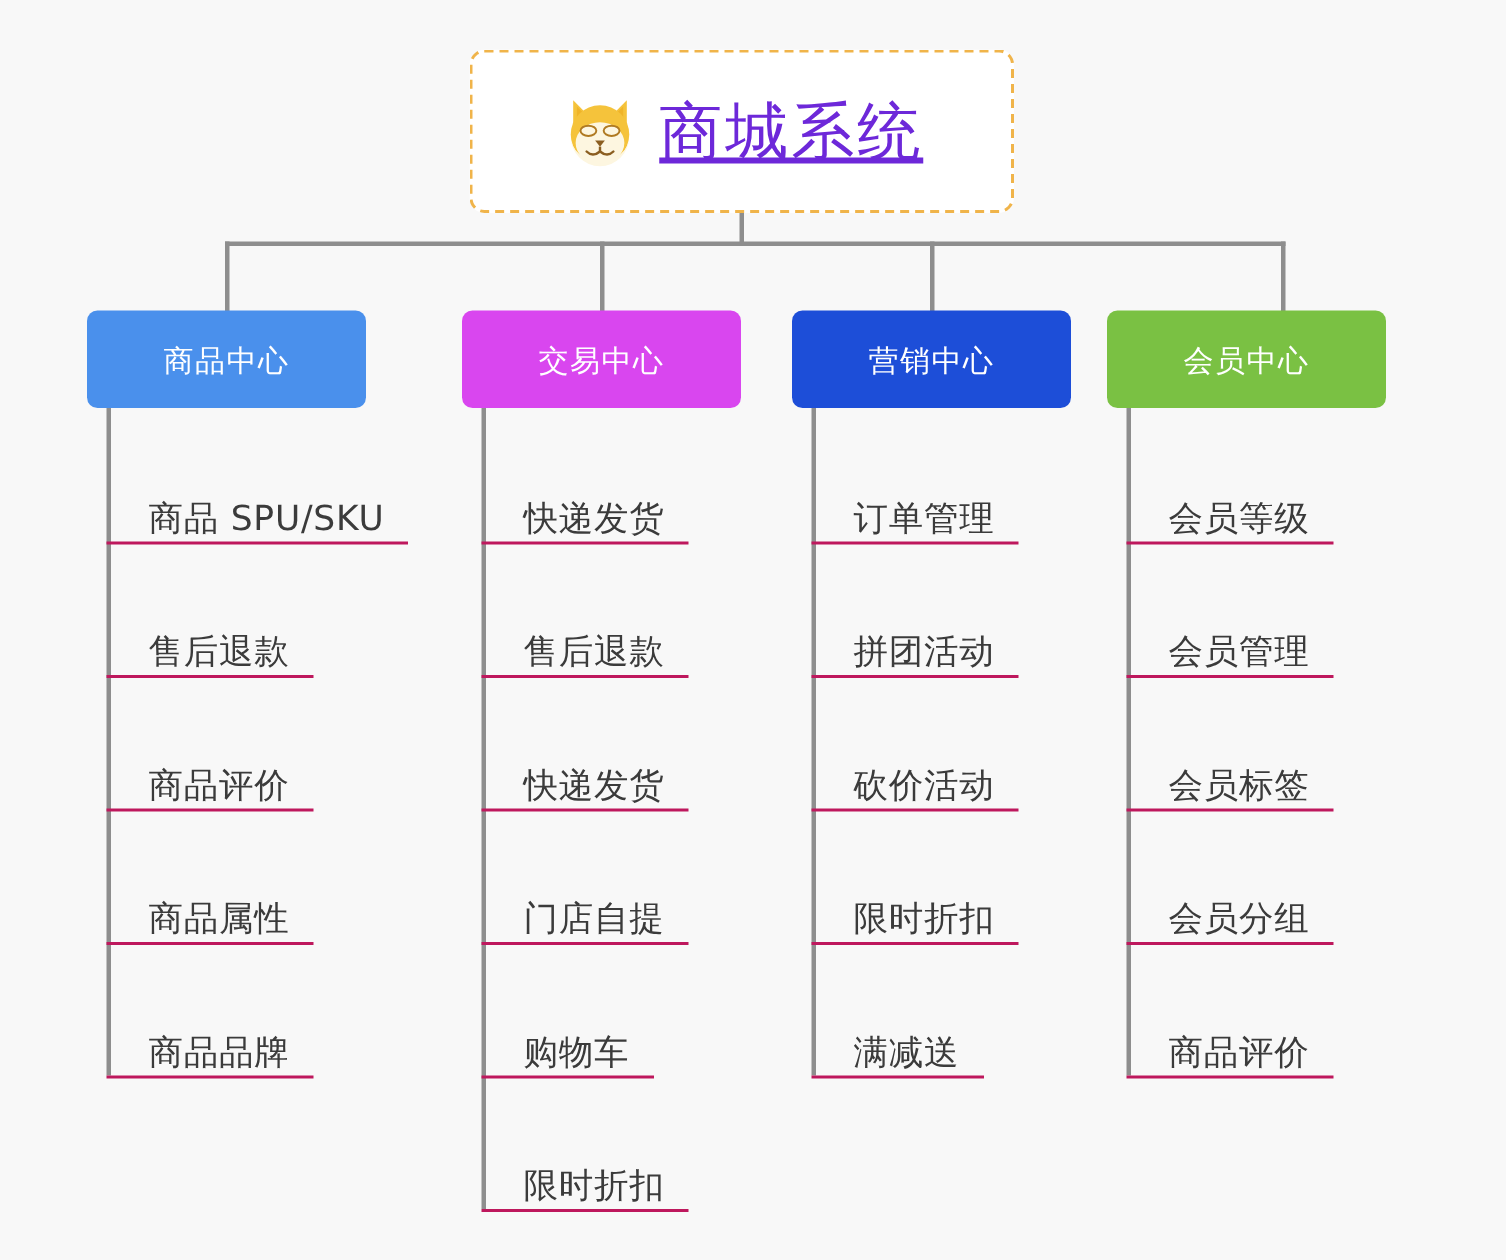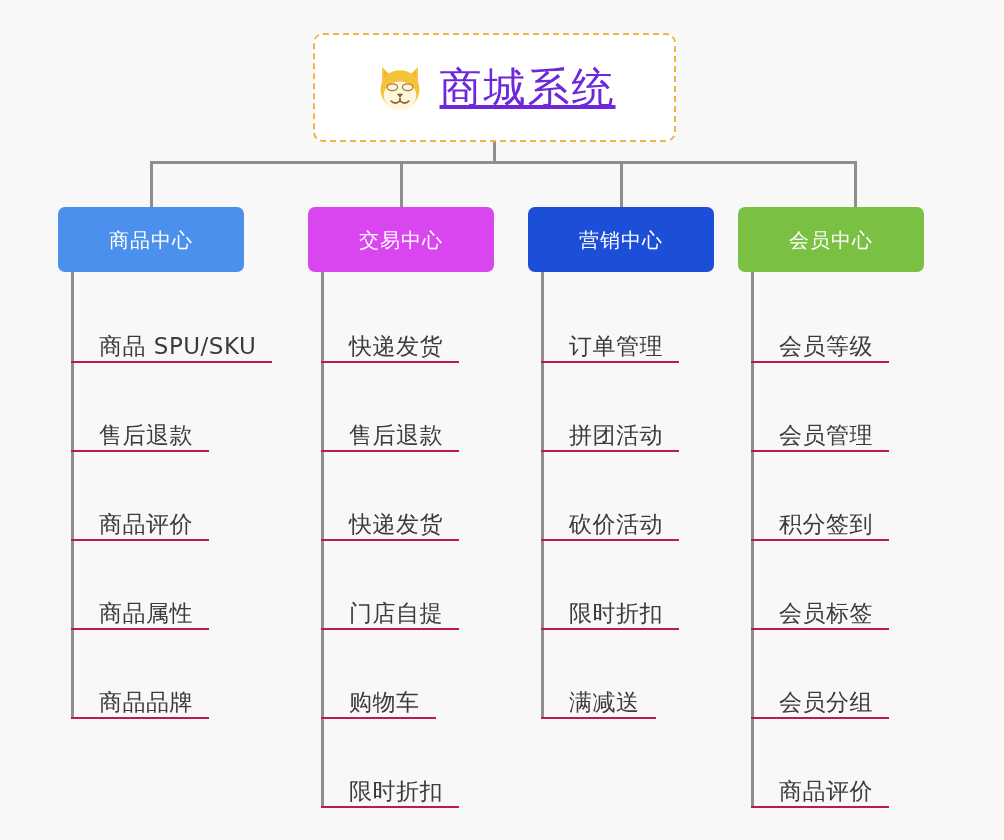--- a/index.html
+++ b/index.html
@@ -237,23 +237,20 @@
       <span>会员中心</span>
     </div>
     <div class="leaf-list">
       <div class="leaf-item">
         <span class="leaf-inner"><span class="leaf-label">会员等级</span></span>
       </div>
       <div class="leaf-item">
         <span class="leaf-inner"><span class="leaf-label">会员管理</span></span>
       </div>
       <div class="leaf-item">
-        <span class="leaf-inner"><span class="leaf-label">积分签到</span></span>
-      </div>
-      <div class="leaf-item">
         <span class="leaf-inner"><span class="leaf-label">会员标签</span></span>
       </div>
       <div class="leaf-item">
         <span class="leaf-inner"><span class="leaf-label">会员分组</span></span>
       </div>
       <div class="leaf-item">
         <span class="leaf-inner"><span class="leaf-label">商品评价</span></span>
       </div>
     </div>
   </div>

